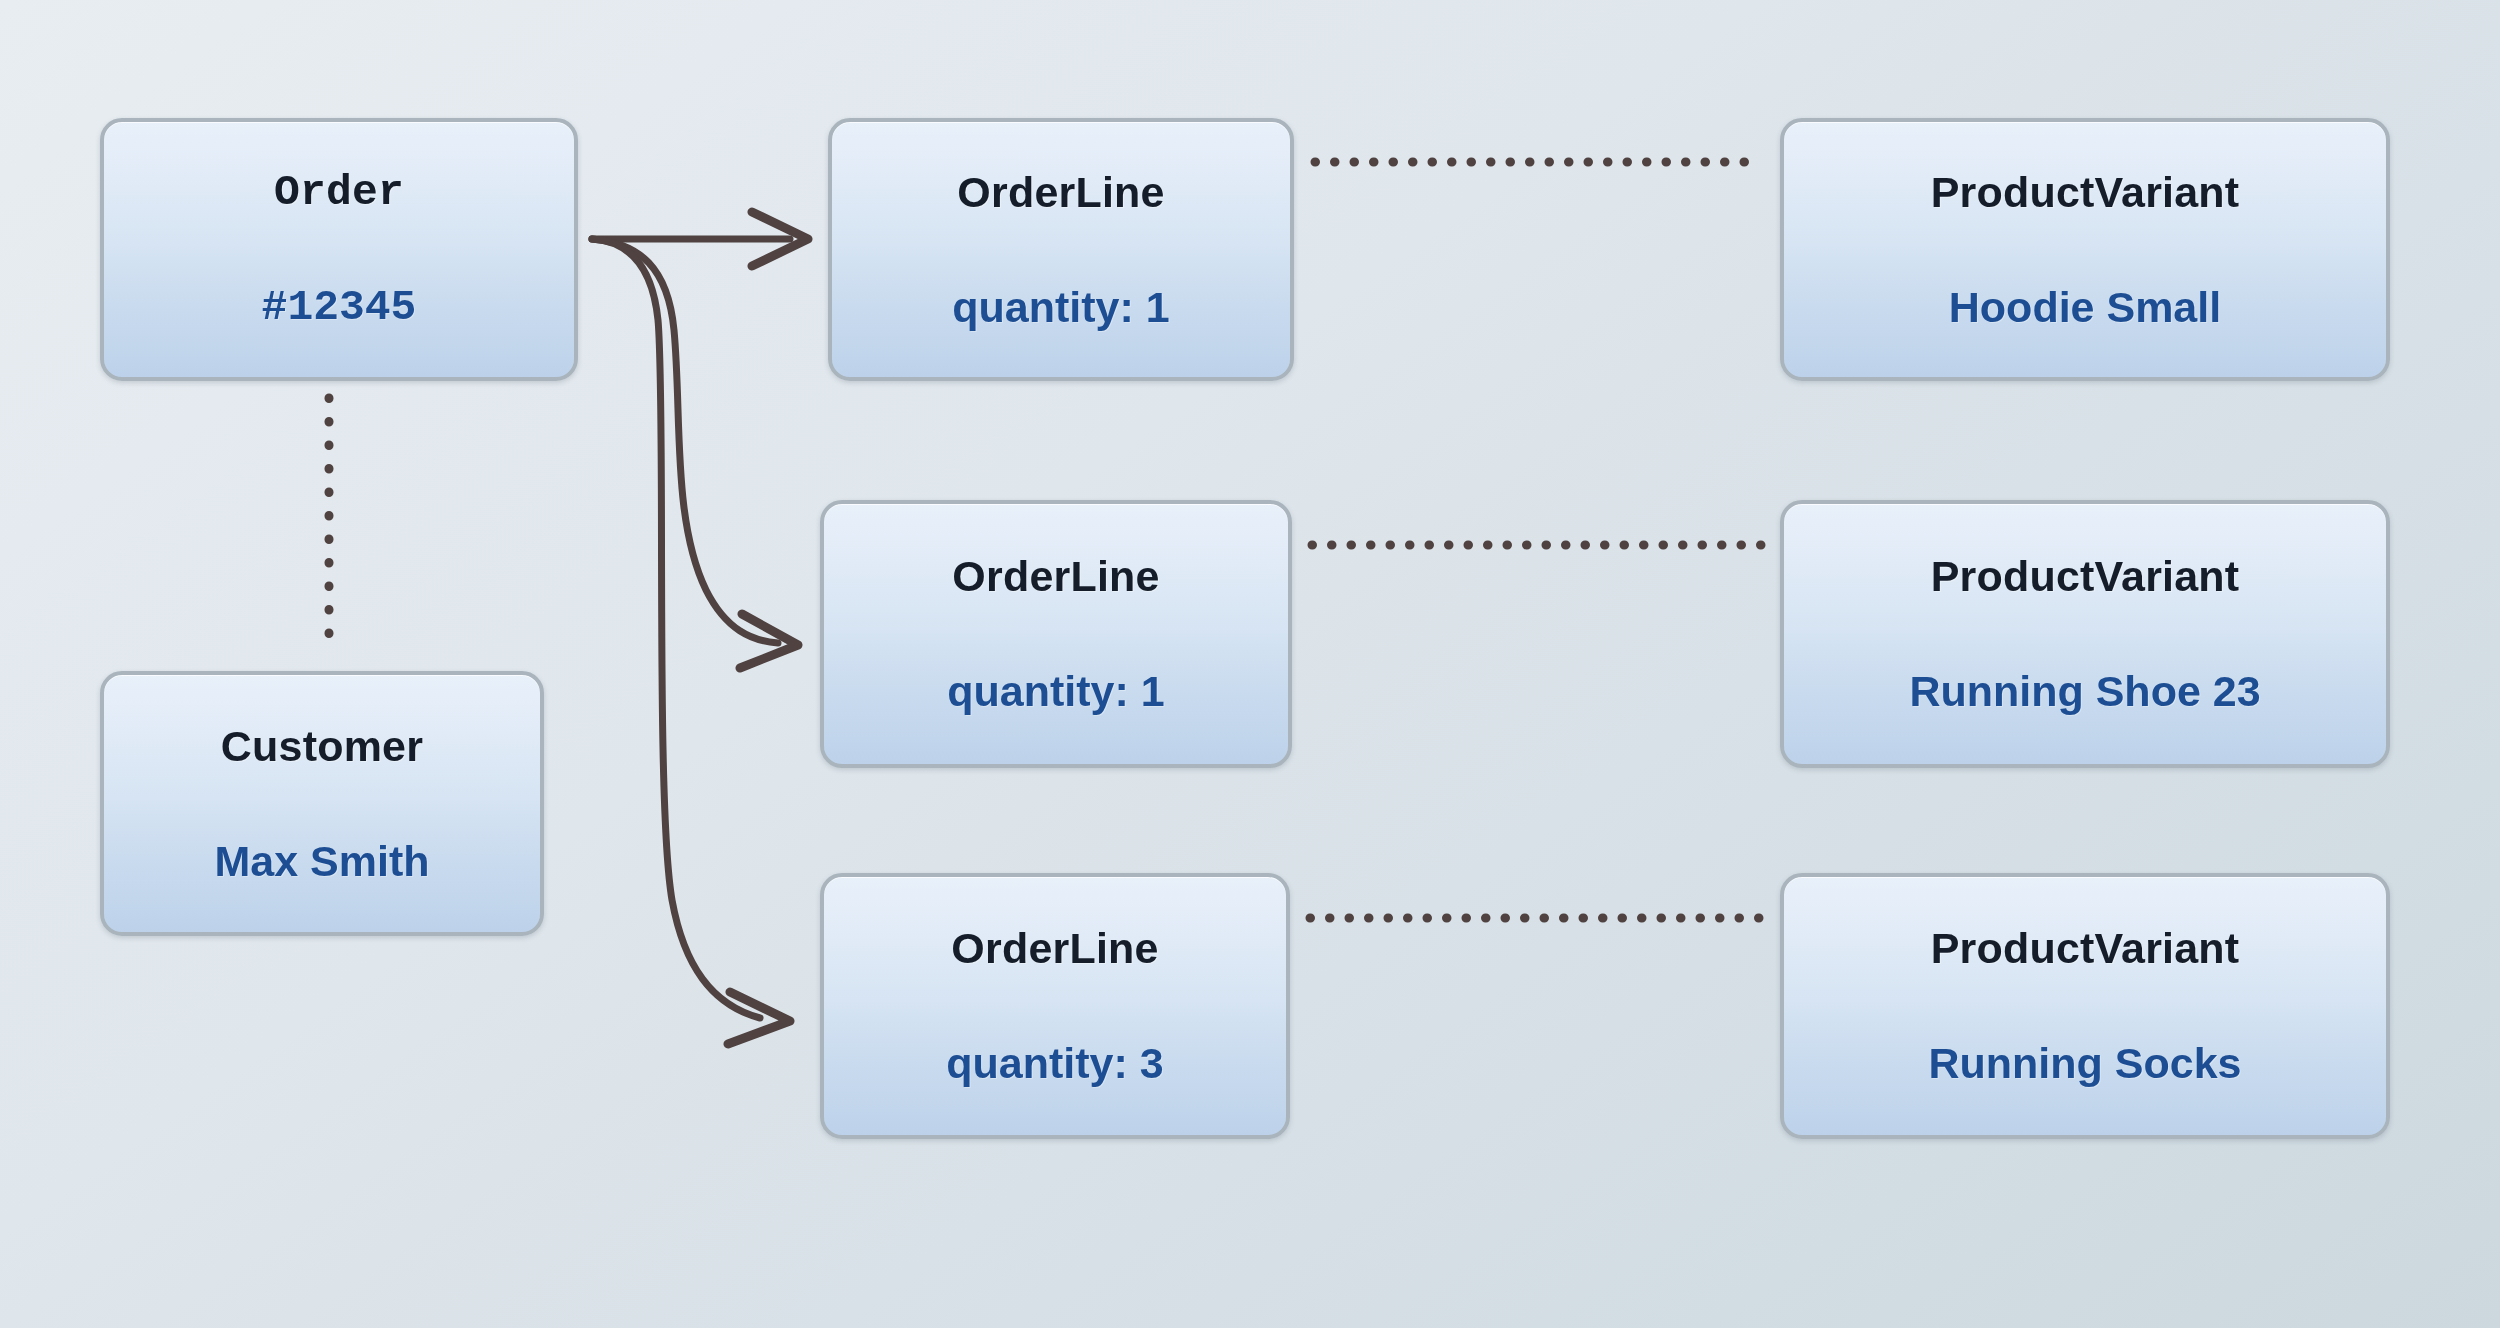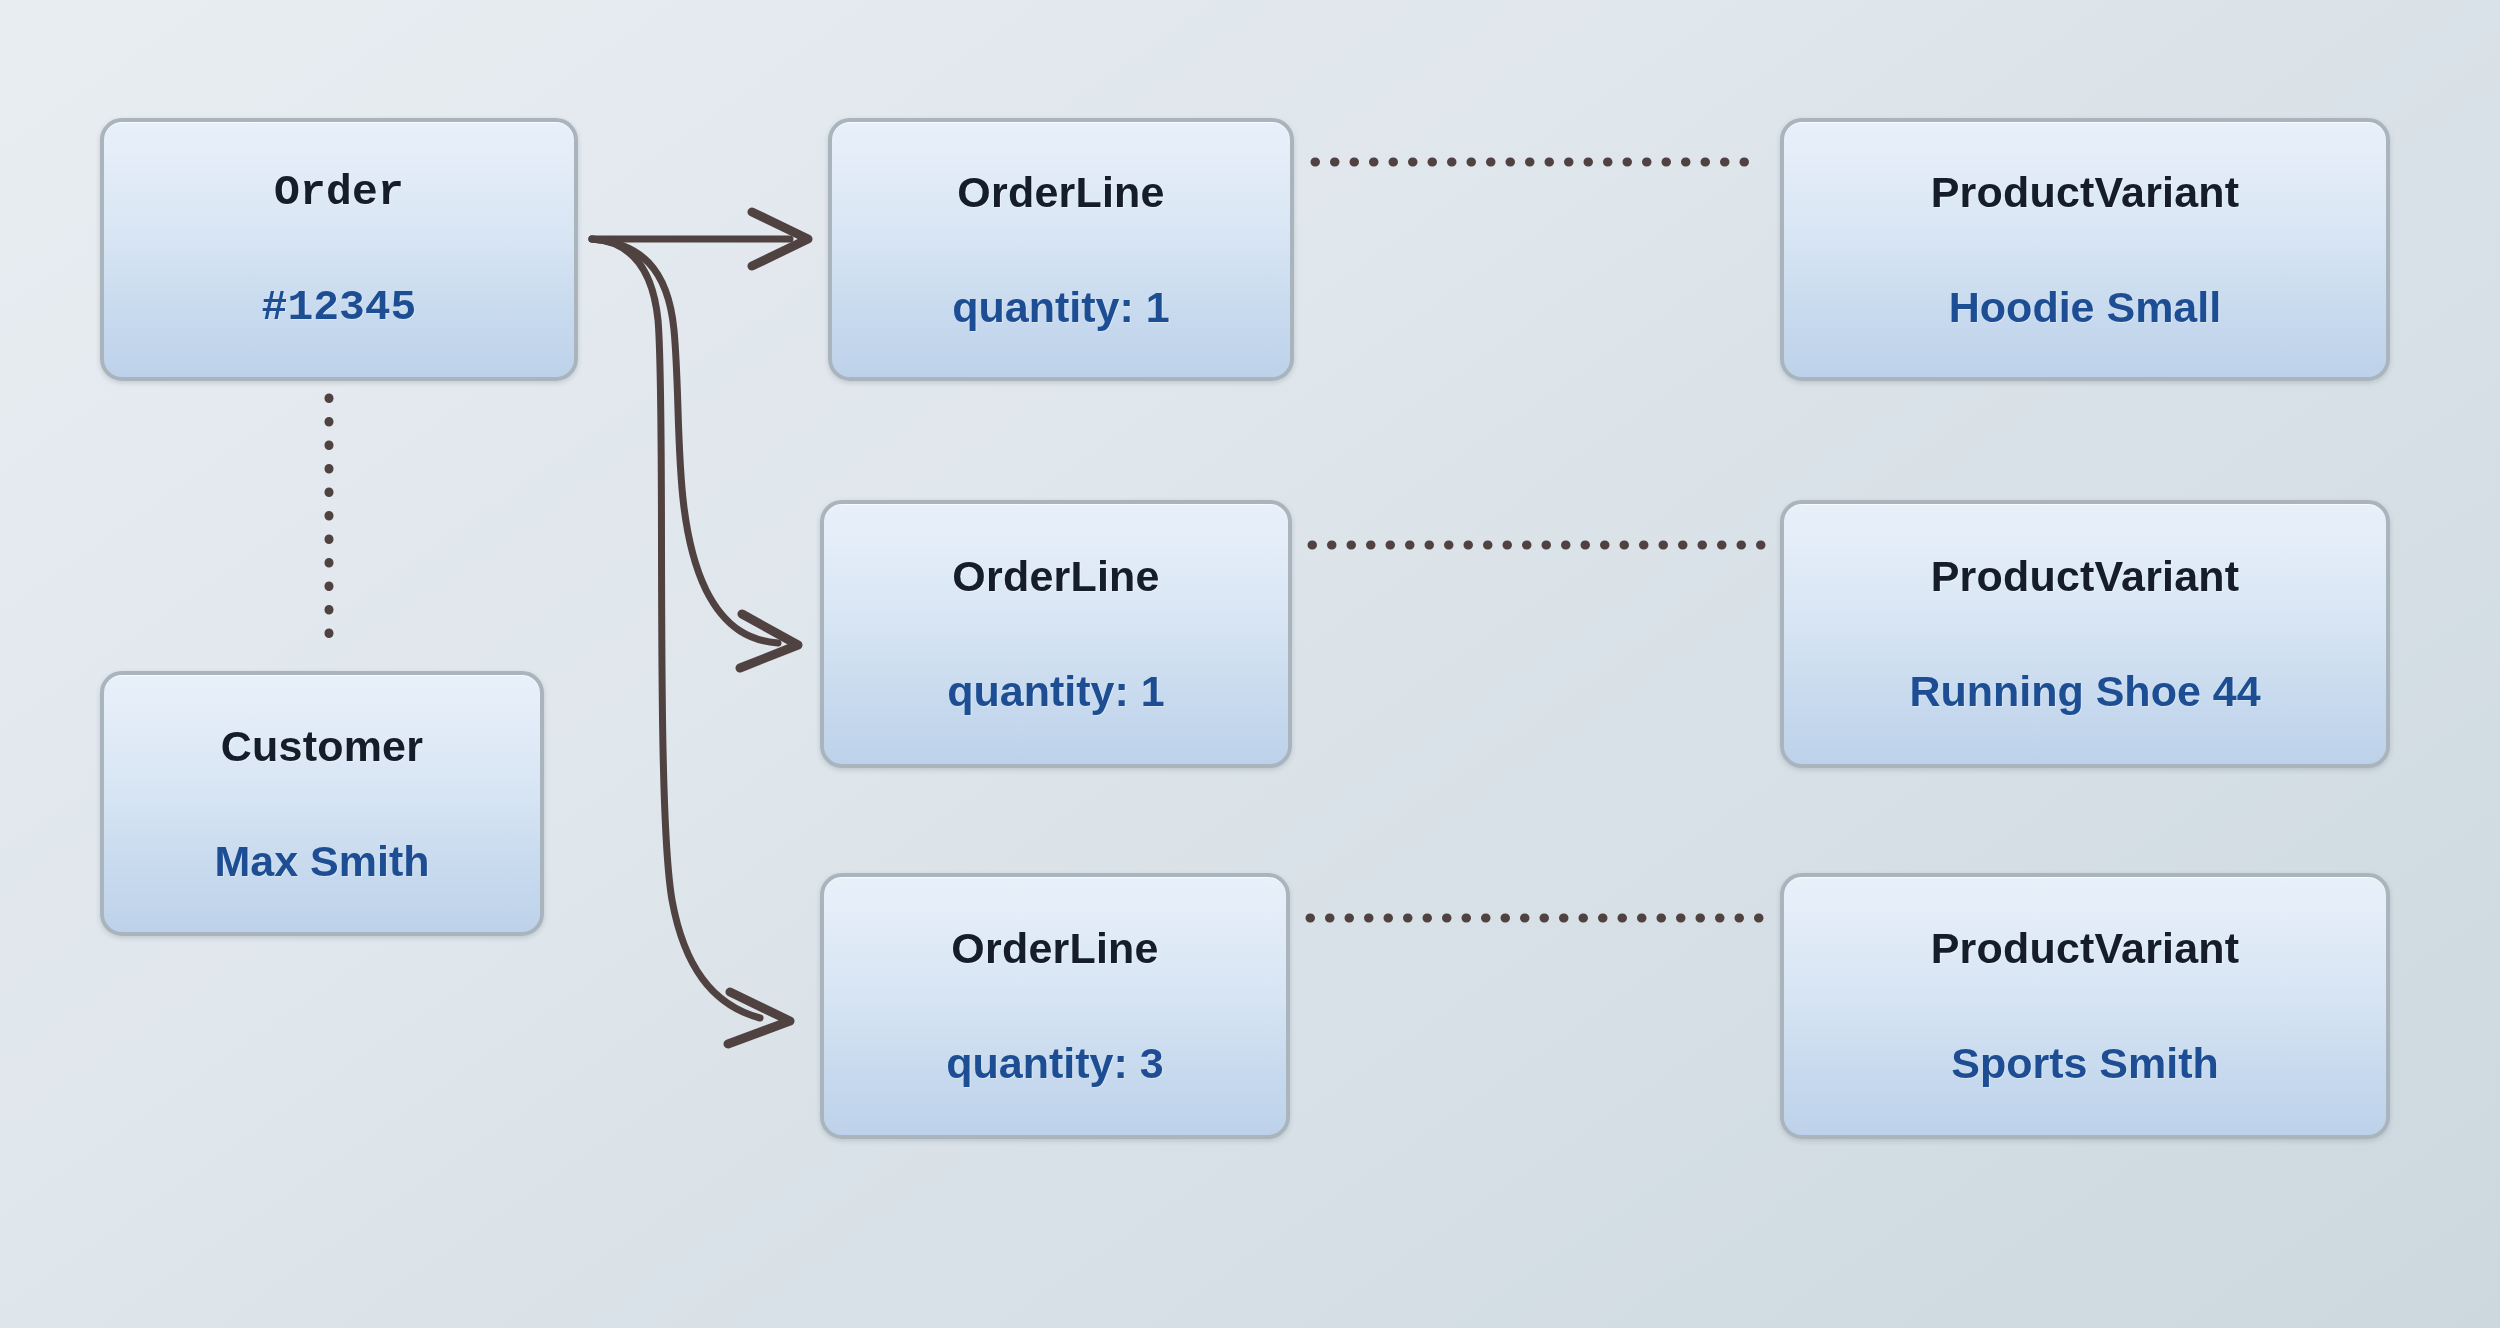--- a/index.html
+++ b/index.html
@@ -164,21 +164,21 @@
     <div class="node-sub">quantity: 3</div>
   </div>
 
   <div class="node" id="node-variant-1">
     <div class="node-title">ProductVariant</div>
     <div class="node-sub">Hoodie Small</div>
   </div>
 
   <div class="node" id="node-variant-2">
     <div class="node-title">ProductVariant</div>
-    <div class="node-sub">Running Shoe 44</div>
+    <div class="node-sub">Running Shoe 23</div>
   </div>
 
   <div class="node" id="node-variant-3">
     <div class="node-title">ProductVariant</div>
-    <div class="node-sub">Sports Smith</div>
+    <div class="node-sub">Running Socks</div>
   </div>
 
 </div>
 
 </body></html>

